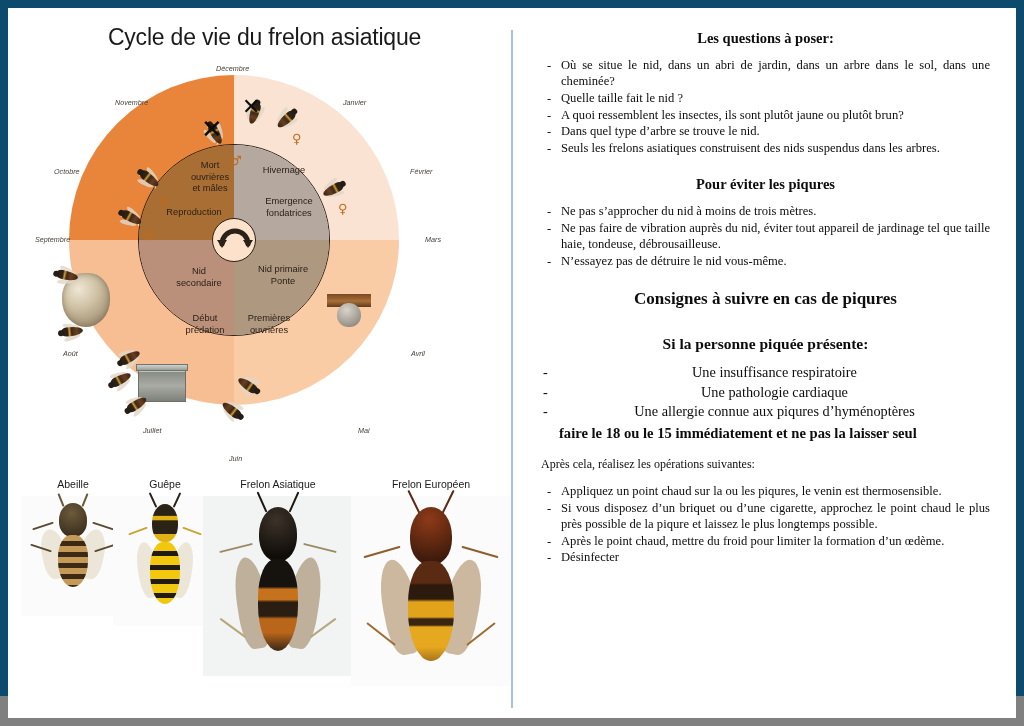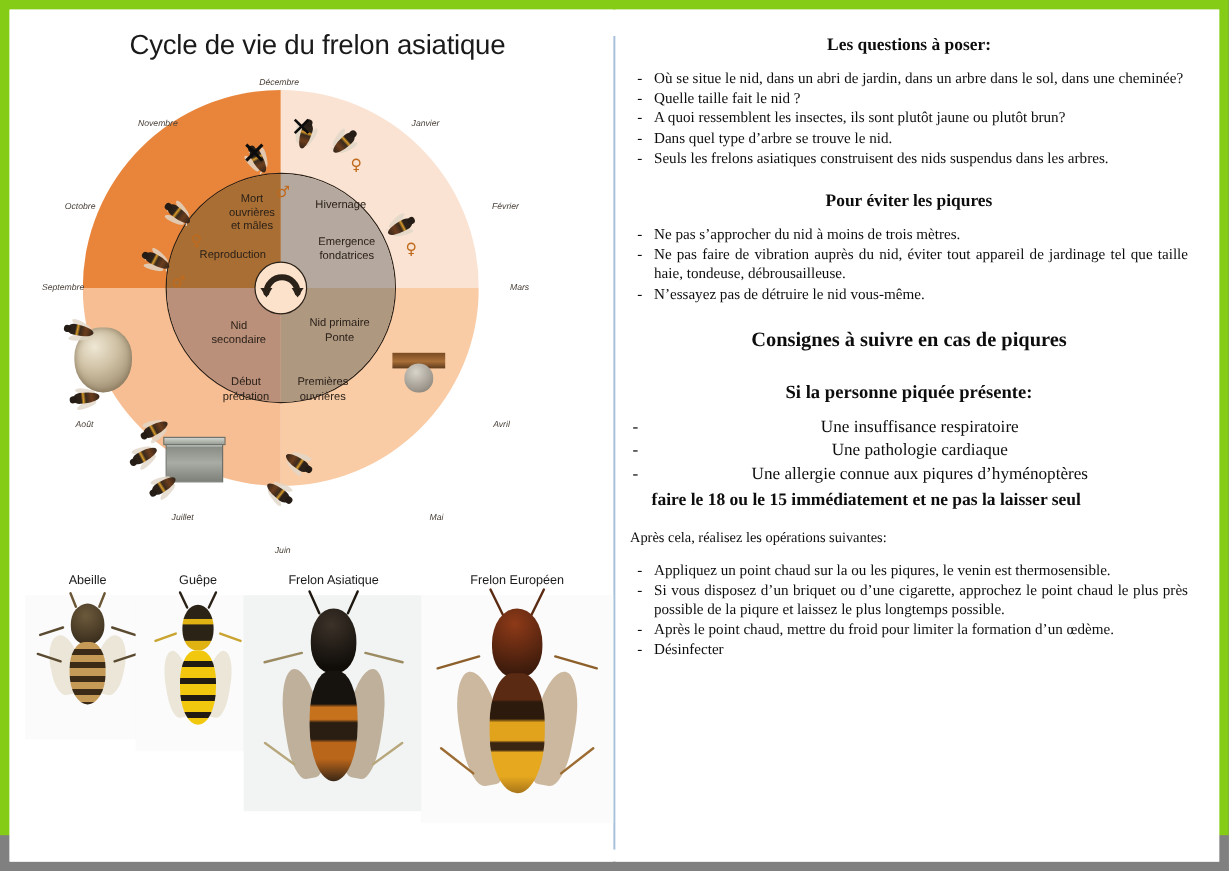--- a/index.html
+++ b/index.html
@@ -5,21 +5,21 @@
   * { box-sizing: border-box; margin: 0; padding: 0; }
   html, body {
     width: 1024px; height: 726px;
     background: #808080;
     font-family: "Liberation Sans", sans-serif;
     overflow: hidden;
   }
   #page {
     position: relative;
     width: 1024px; height: 696px;
-    background: #84cc16;
+    background: #0c4a6e;
   }
   .doc-surface {
     position: absolute;
     left: 8px; top: 8px;
     width: 1008px; height: 710px;
     background: #ffffff;
     display: flex;
   }
   
   .left-panel {
@@ -222,21 +222,21 @@
     background: #a8c2dd;
     margin-top: 22px;
     margin-bottom: 10px;
   }
   
   .right-panel {
     position: relative;
     flex: 1 1 auto;
     height: 710px;
     background: #ffffff;
-    padding: 22px 26px 0 12px;
+    padding: 22px 26px 0 28px;
     font-family: "Liberation Serif", serif;
     color: #0d0d0d;
   }
   .r-head {
     text-align: center;
     font-weight: bold;
     font-size: 14.5px;
     margin-bottom: 10px;
   }
   .r-head.big { font-size: 17px; }

